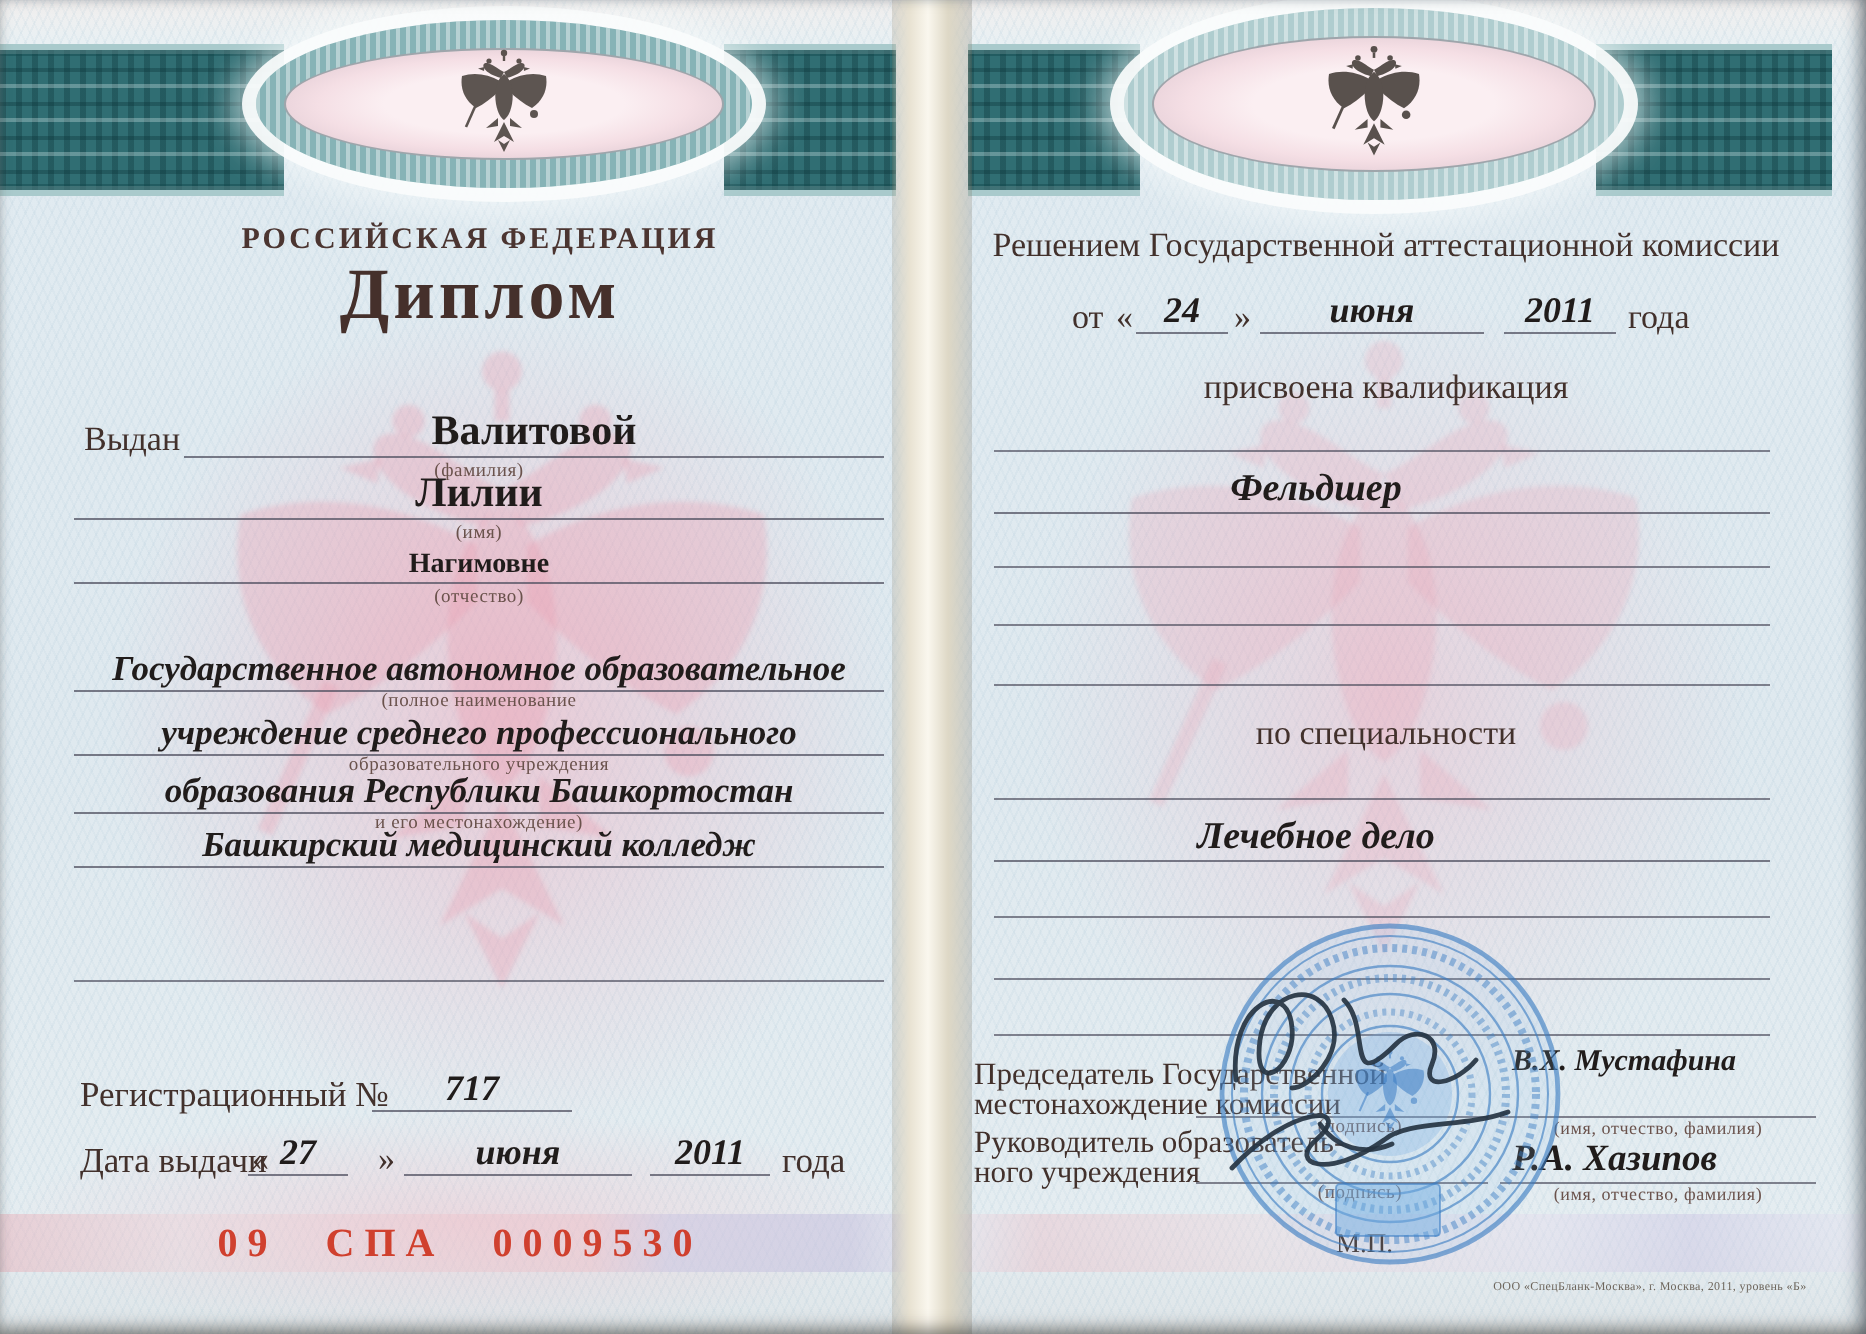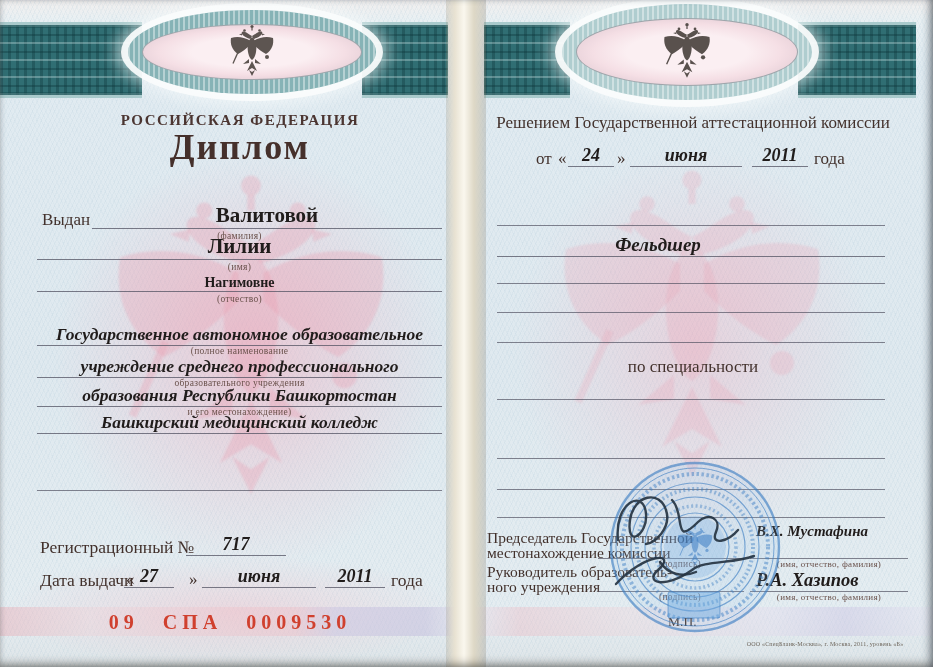--- a/index.html
+++ b/index.html
@@ -194,34 +194,38 @@
   </div>
   <div class="t lbl" style="left:617px;top:149px">»</div>
   <div class="row" style="left:630px;top:146px;width:112px;height:20px">
     <span class="val" style="font-size:18px">июня</span>
   </div>
   <div class="row" style="left:752px;top:146px;width:56px;height:20px">
     <span class="val" style="font-size:18px">2011</span>
   </div>
   <div class="t lbl" style="left:814px;top:149px">года</div>
 
+  <div class="t c" style="left:488px;top:184px;width:410px;font-size:17px">присвоена квалификация</div>
 
   <div class="line" style="left:497px;top:209px;width:388px;height:16px"></div>
 
   <div class="row" style="left:497px;top:234px;width:388px;height:22px">
     <span class="val" style="font-size:19px;margin-right:66px">Фельдшер</span>
   </div>
   <div class="line" style="left:497px;top:267px;width:388px;height:16px"></div>
   <div class="line" style="left:497px;top:296px;width:388px;height:16px"></div>
   <div class="line" style="left:497px;top:326px;width:388px;height:16px"></div>
 
   <div class="t c" style="left:488px;top:357px;width:410px;font-size:17px">по специальности</div>
 
   <div class="line" style="left:497px;top:383px;width:388px;height:16px"></div>
 
+  <div class="row" style="left:497px;top:408px;width:388px;height:22px">
+    <span class="val" style="font-size:19px;margin-right:66px">Лечебное дело</span>
+  </div>
   <div class="line" style="left:497px;top:442px;width:388px;height:16px"></div>
   <div class="line" style="left:497px;top:473px;width:388px;height:16px"></div>
   <div class="line" style="left:497px;top:501px;width:388px;height:16px"></div>
 
   <div class="t" style="left:487px;top:529px;font-size:15.5px">Председатель Государственной</div>
   <div class="t" style="left:487px;top:544px;font-size:15.5px">местонахождение комиссии</div>
   <div class="line" style="left:598px;top:542px;width:146px;height:16px"></div>
   <div class="t c cap" style="left:620px;top:559px;width:120px">(подпись)</div>
   <div class="t val" style="left:756px;top:523px;font-size:15px">В.Х. Мустафина</div>
   <div class="line" style="left:750px;top:542px;width:158px;height:16px"></div>

